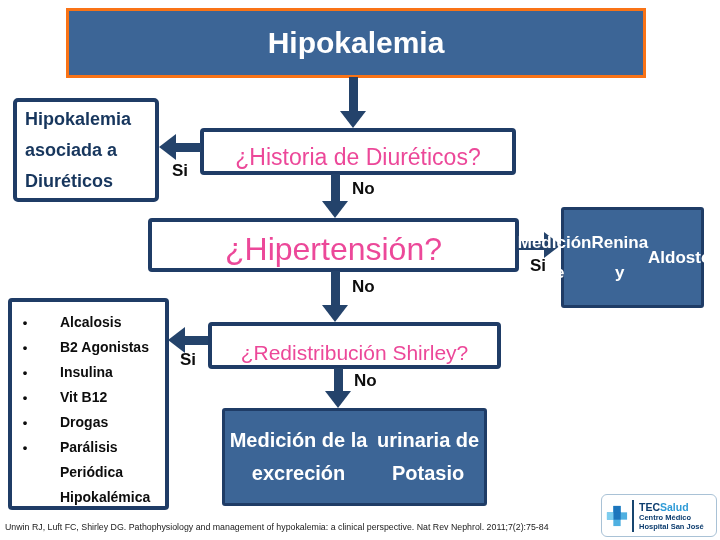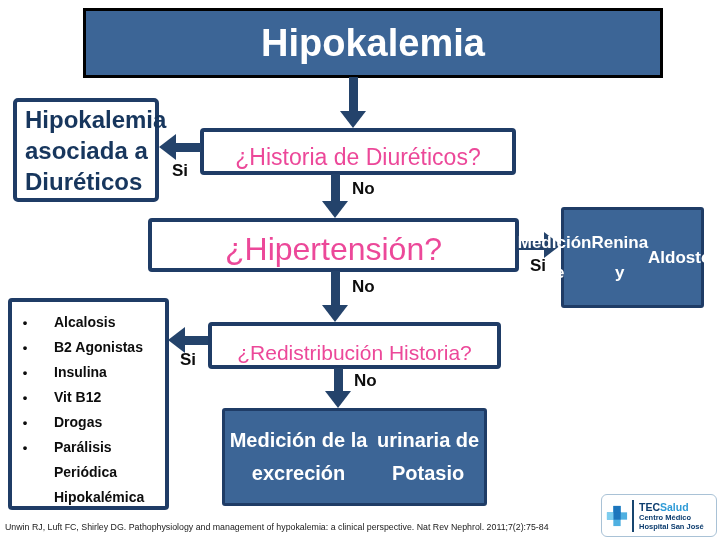--- a/index.html
+++ b/index.html
@@ -14,39 +14,39 @@
     display:flex;align-items:flex-end;justify-content:center;
     color:#ec4899;font-weight:normal;text-align:center;
   }
   .bbox{ 
     position:absolute;box-sizing:border-box;background:#3C6596;
     border:3px solid #1F3C66;border-radius:3px;
     display:flex;flex-direction:row;align-items:center;justify-content:center;
     color:#ffffff;font-weight:bold;text-align:center;
   }
   .title-box{
-    position:absolute;left:83px;top:8px;width:580px;height:70px;box-sizing:border-box;
-    background:#3C6596;border:3px solid #000000;
+    position:absolute;left:66px;top:8px;width:580px;height:70px;box-sizing:border-box;
+    background:#3C6596;border:3px solid #f97316;
     display:flex;align-items:center;justify-content:center;
-    color:#ffffff;font-size:38px;font-weight:bold;
+    color:#ffffff;font-size:30px;font-weight:bold;
   }
   .left-box{
     position:absolute;left:13px;top:98px;width:146px;height:104px;box-sizing:border-box;
     background:#ffffff;border:4px solid #1F3C66;border-radius:5px;
-    color:#17365D;font-weight:bold;font-size:24px;line-height:31px;
+    color:#17365D;font-weight:bold;font-size:18px;line-height:31px;
     padding:2px 8px;display:flex;align-items:center;
   }
   .causes-box{
     position:absolute;left:8px;top:298px;width:161px;height:212px;box-sizing:border-box;
     background:#ffffff;border:4px solid #1F3C66;border-radius:4px;
     padding:8px 4px 0 6px;
   }
   .cause-item{display:flex;color:#0d0d0d;font-weight:bold;font-size:14px;line-height:25px;}
   .cause-item .dot{width:14px;flex:none;text-align:center;font-size:13px;}
-  .cause-item .txt{margin-left:22px;width:118px;}
+  .cause-item .txt{margin-left:28px;width:118px;}
   
   .a-shaft-v{position:absolute;width:9px;background:#24436B;}
   .a-shaft-h{position:absolute;height:9px;background:#24436B;}
   .a-head-down{position:absolute;width:0;height:0;
     border-left:13px solid transparent;border-right:13px solid transparent;
     border-top:17px solid #24436B;}
   .a-head-left{position:absolute;width:0;height:0;
     border-top:13px solid transparent;border-bottom:13px solid transparent;
     border-right:17px solid #24436B;}
   .a-head-right{position:absolute;width:0;height:0;
@@ -150,21 +150,21 @@
       <span class="dot">•</span>
       <span class="txt">Drogas</span>
     </div>
     <div class="cause-item">
       <span class="dot">•</span>
       <span class="txt">Parálisis Periódica Hipokalémica</span>
     </div>
   </div>
 
   <div class="qbox" style="left:208px;top:322px;width:293px;height:47px;font-size:21px;">
-    <span>¿Redistribución Historia?</span>
+    <span>¿Redistribución Shirley?</span>
   </div>
 
   <div>
     <div class="a-shaft-h" style="left:183px;top:336px;width:25px;"></div>
     <div class="a-head-left" style="left:168px;top:327px;"></div>
   </div>
   <div class="lbl" style="left:180px;top:350px;">Si</div>
 
   <div>
     <div class="a-shaft-v" style="left:334px;top:368px;height:24px;"></div>

